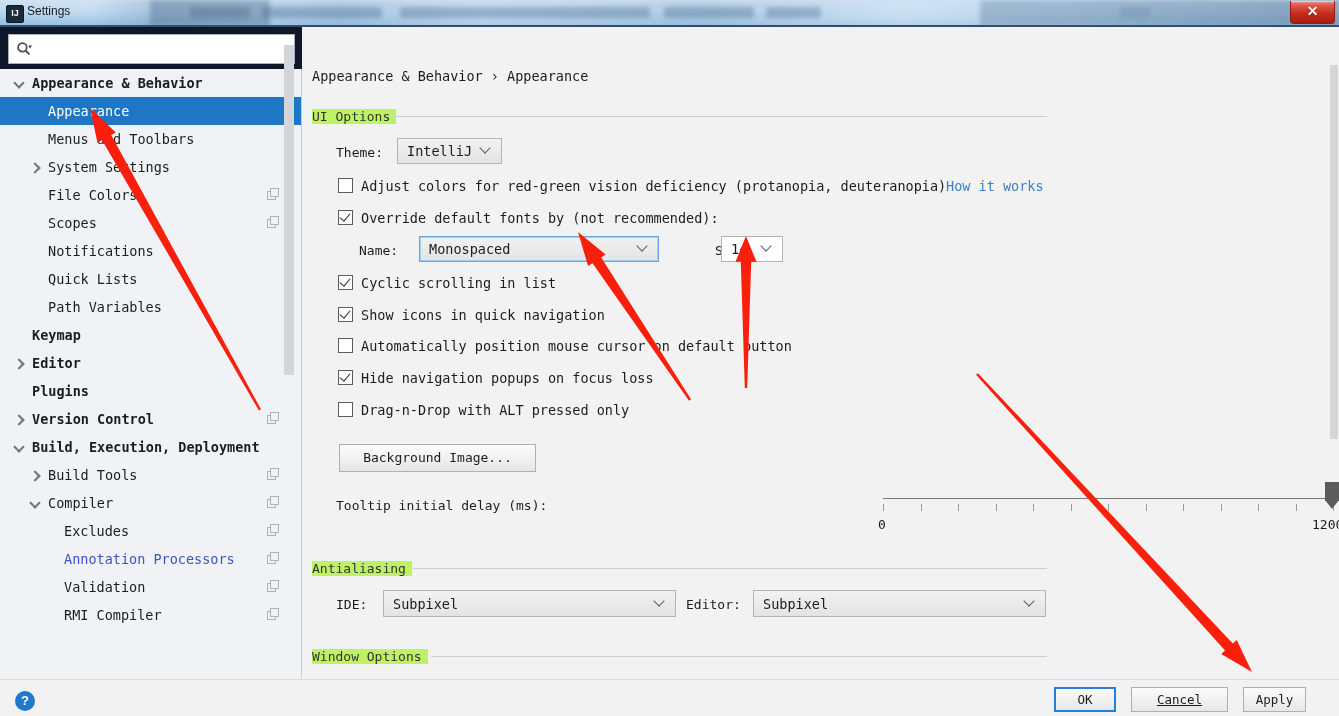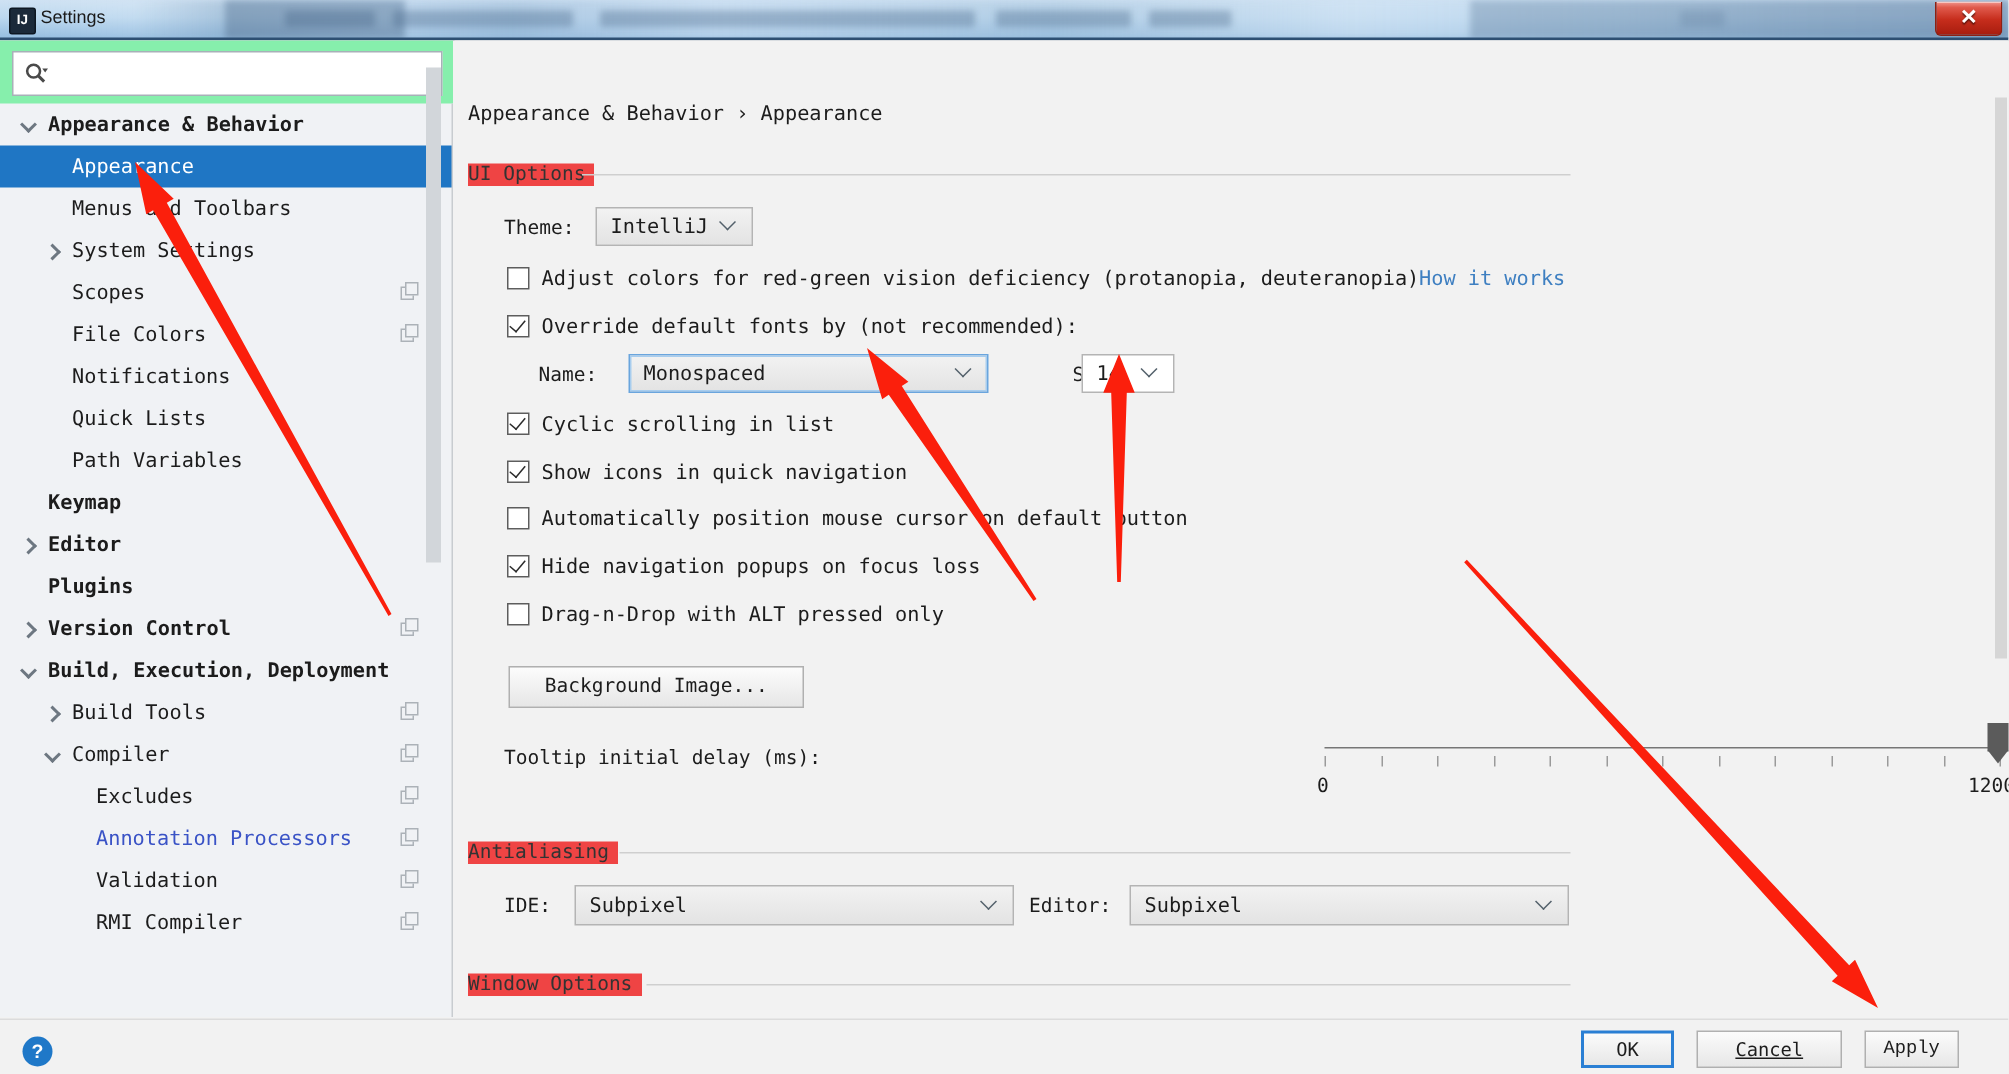--- a/index.html
+++ b/index.html
@@ -43,21 +43,21 @@
   #tb-underline{position:absolute;left:0;top:25px;width:1339px;height:2px;background:#2d4f72;}
 
   
   #dialog{position:absolute;left:0;top:27px;width:1339px;height:689px;background:#f2f2f2;}
 
   
   #outer-scroll{position:absolute;right:0;top:0;width:10px;height:652px;background:#f2f2f2;}
   #outer-scroll .thumb{position:absolute;left:1px;top:38px;width:8px;height:374px;background:#d6d6d6;}
 
   
-  #leftpanel{position:absolute;left:0;top:0;width:302px;height:651px;background:#86efac;}
+  #leftpanel{position:absolute;left:0;top:0;width:302px;height:651px;background:#0f172a;}
   #search-wrap{position:absolute;left:8px;top:7px;width:285px;height:28px;background:#fff;
     border:1px solid #a8b0b8;}
   #search-icon{position:absolute;left:7px;top:6px;width:16px;height:16px;}
   #search-input{position:absolute;left:28px;top:0;width:250px;height:26px;border:none;outline:none;
     background:transparent;font-size:12px;font-family:"DejaVu Sans Mono",monospace;}
 
   #tree{position:absolute;left:0;top:42px;width:302px;height:609px;overflow:hidden;background:#f0f2f5;}
   .trow{position:relative;height:28px;line-height:28px;font-size:13.5px;color:#1c1c1c;
     white-space:nowrap;font-family:"DejaVu Sans Mono","Liberation Mono",monospace;}
   .trow .lbl{position:absolute;top:0;}
@@ -74,21 +74,21 @@
   .copyicon i.a{left:0;top:3px;width:9px;height:9px;background:#f0f2f5;}
   .copyicon i.b{left:3px;top:0;width:9px;height:9px;background:#f0f2f5;}
   #tree-scroll{position:absolute;right:8px;top:0;width:10px;height:609px;}
   #tree-scroll .thumb{position:absolute;left:0;top:18px;width:10px;height:330px;background:#d2d6da;}
   #tree-divider{position:absolute;left:301px;top:42px;width:1px;height:609px;background:#c8ccd0;}
 
   
   #content{position:absolute;left:303px;top:0;width:1026px;height:651px;background:#f2f2f2;}
   #breadcrumb{position:absolute;left:9px;top:41px;font-size:13.5px;color:#1c1c1c;white-space:nowrap;}
 
-  .group-title{position:absolute;font-size:13px;color:#333;background:#ef4444;padding-right:6px;}
+  .group-title{position:absolute;font-size:13px;color:#333;background:#bef264;padding-right:6px;}
   .group-rule{position:absolute;height:1px;background:#cfcfcf;}
 
   .lbl-s{position:absolute;font-size:13px;color:#1c1c1c;white-space:nowrap;}
 
   
   .combo{position:absolute;box-sizing:border-box;
     background:linear-gradient(to bottom,#f2f2f2,#e3e3e3);border:1px solid #b4b4b4;}
   .combo .ctext{position:absolute;left:9px;top:50%;transform:translateY(-50%);
     font-size:13.5px;color:#1c1c1c;white-space:nowrap;}
   .combo .carrow{position:absolute;right:10px;top:50%;width:10px;height:10px;margin-top:-7px;}
@@ -183,28 +183,28 @@
           <span class="lbl" style="left: 48px;">Appearance</span>
         </div>
         <div class="trow">
           <span class="lbl" style="left: 48px;">Menus and Toolbars</span>
         </div>
         <div class="trow">
           <span class="chev" style="left: 30px;"></span>
           <span class="lbl" style="left: 48px;">System Settings</span>
         </div>
         <div class="trow">
+          <span class="lbl" style="left: 48px;">File Colors</span>
+          <span class="copyicon">
+            <i class="a"></i>
+            <i class="b"></i>
+          </span>
+        </div>
+        <div class="trow">
           <span class="lbl" style="left: 48px;">Scopes</span>
-          <span class="copyicon">
-            <i class="a"></i>
-            <i class="b"></i>
-          </span>
-        </div>
-        <div class="trow">
-          <span class="lbl" style="left: 48px;">File Colors</span>
           <span class="copyicon">
             <i class="a"></i>
             <i class="b"></i>
           </span>
         </div>
         <div class="trow">
           <span class="lbl" style="left: 48px;">Notifications</span>
         </div>
         <div class="trow">
           <span class="lbl" style="left: 48px;">Quick Lists</span>
@@ -378,21 +378,21 @@
     <div class="cb on" style="left:35px;top:656px;"></div>
     <div class="cb-label" style="left:58px;top:656px;">Animate windows</div>
     <div class="cb on" style="left:386px;top:656px;"></div>
     <div class="cb-label" style="left:409px;top:656px;">Show tool window bars</div>
   </div>
 
   <div id="bottombar">
     <div id="help-btn">?</div>
     <div class="dlgbtn default" style="left:1054px;width:62px;">OK</div>
     <div class="dlgbtn" style="left:1131px;width:97px;text-decoration:underline;">Cancel</div>
-    <div class="dlgbtn" style="left:1243px;width:63px;font-family:Liberation Mono, monospace;">Apply</div>
+    <div class="dlgbtn" style="left:1243px;width:63px;">Apply</div>
   </div>
 </div>
 
 <svg id="arrows" viewBox="0 0 1339 716">
     <polygon points="261.0,409.4 111.2,135.1 115.8,132.5 90.0,108.0 97.5,142.8 102.1,140.2 259.0,410.6" fill="#fb1f0c"></polygon>
     <polygon points="691.0,399.3 601.2,257.4 605.6,254.5 578.0,232.0 588.1,266.1 592.5,263.2 689.0,400.7" fill="#fb1f0c"></polygon>
     <polygon points="747.2,388.0 751.2,261.8 756.5,261.8 746.0,236.0 735.5,261.8 740.8,261.8 744.8,388.0" fill="#fb1f0c"></polygon>
     <polygon points="976.1,374.8 1225.1,650.5 1221.2,654.1 1252.0,672.0 1236.7,639.9 1232.8,643.5 977.9,373.2" fill="#fb1f0c"></polygon>
   </svg>
 

